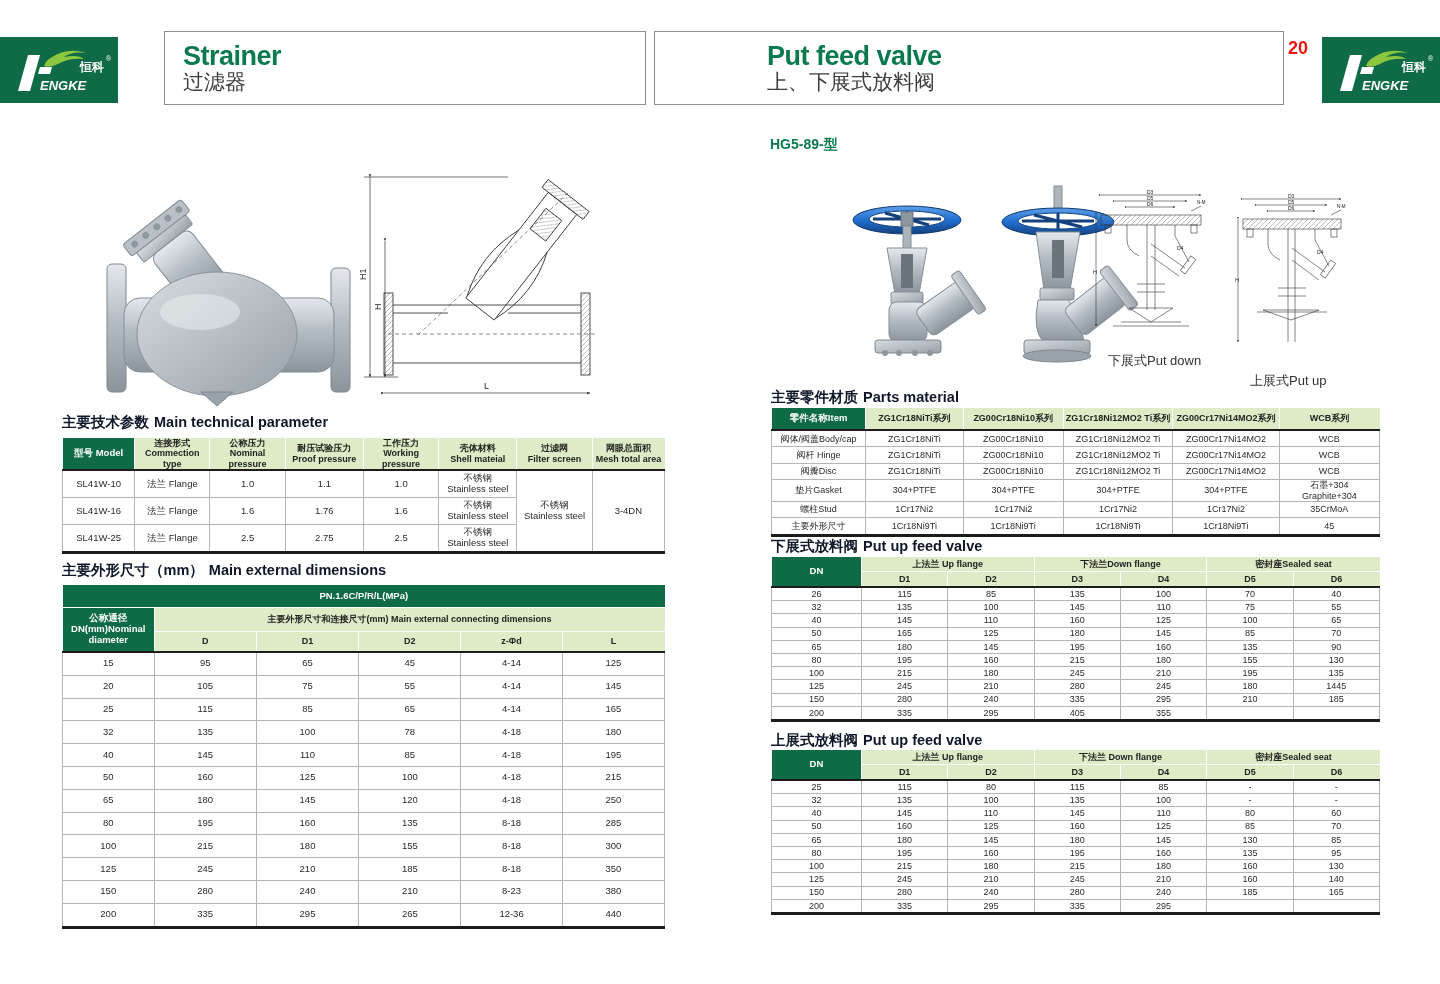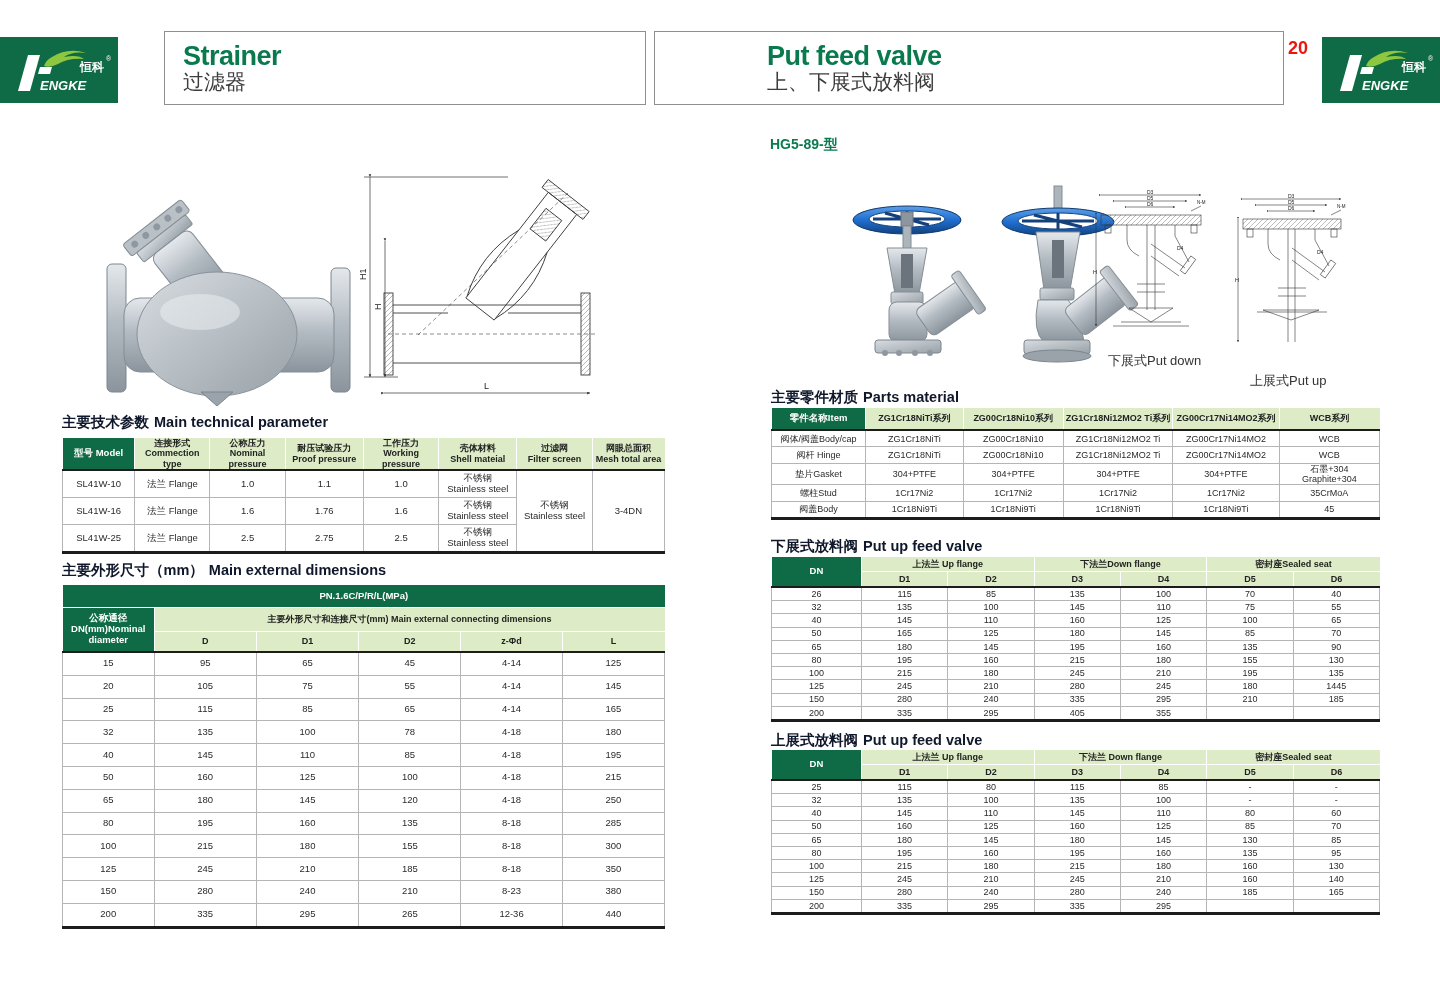--- a/index.html
+++ b/index.html
@@ -497,37 +497,45 @@
         </tr>
         <tr>
           <td>阀杆 Hinge</td>
           <td>ZG1Cr18NiTi</td>
           <td>ZG00Cr18Ni10</td>
           <td>ZG1Cr18Ni12MO2 Ti</td>
           <td>ZG00Cr17Ni14MO2</td>
           <td>WCB</td>
         </tr>
         <tr>
+          <td>阀瓣Disc</td>
+          <td>ZG1Cr18NiTi</td>
+          <td>ZG00Cr18Ni10</td>
+          <td>ZG1Cr18Ni12MO2 Ti</td>
+          <td>ZG00Cr17Ni14MO2</td>
+          <td>WCB</td>
+        </tr>
+        <tr>
           <td>垫片Gasket</td>
           <td>304+PTFE</td>
           <td>304+PTFE</td>
           <td>304+PTFE</td>
           <td>304+PTFE</td>
           <td>石墨+304 Graphite+304</td>
         </tr>
         <tr>
           <td>螺柱Stud</td>
           <td>1Cr17Ni2</td>
           <td>1Cr17Ni2</td>
           <td>1Cr17Ni2</td>
           <td>1Cr17Ni2</td>
           <td>35CrMoA</td>
         </tr>
         <tr>
-          <td>阀盖Body</td>
+          <td>主要外形尺寸</td>
           <td>1Cr18Ni9Ti</td>
           <td>1Cr18Ni9Ti</td>
           <td>1Cr18Ni9Ti</td>
           <td>1Cr18Ni9Ti</td>
           <td>45</td>
         </tr>
       </tbody>
     </table>
   <table id="tbl-down" class="t-flange">
       <colgroup>

